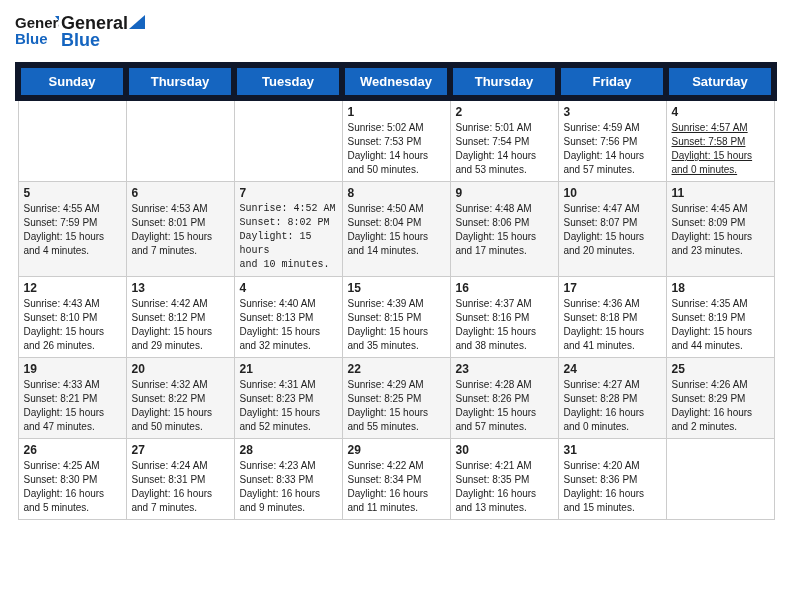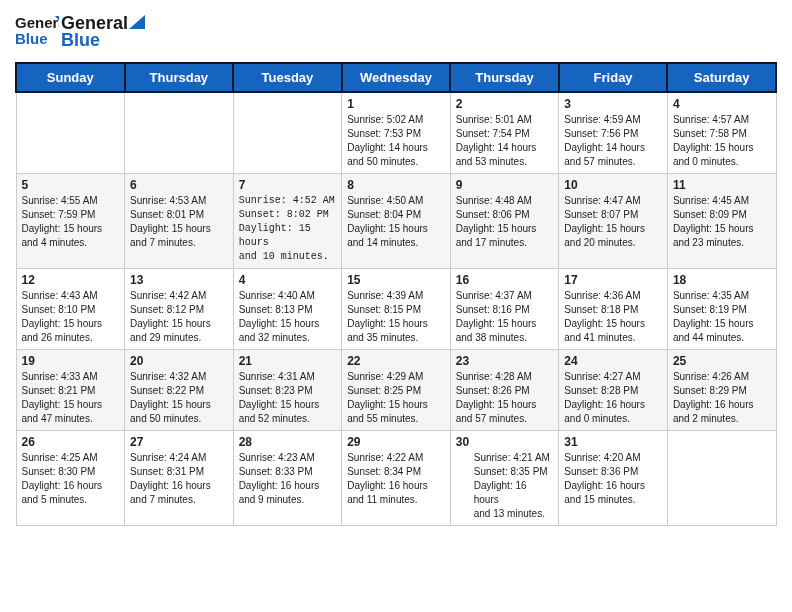--- a/index.html
+++ b/index.html
@@ -34,21 +34,21 @@
       border-collapse: collapse;
       table-layout: fixed;
     }
     thead tr th {
       background-color: #1565c0;
       color: #fff;
       font-size: 13px;
       font-weight: bold;
       text-align: center;
       padding: 6px 2px;
-      border: 2px solid #0f172a;
+      border: 6px solid #0f172a;
     }
     tbody tr td {
       border: 1px solid #ccc;
       vertical-align: top;
       padding: 4px 5px;
       font-size: 10.5px;
       color: #222;
       height: 80px;
       background: #fff;
     }
@@ -126,21 +126,21 @@
         </td>
         <td>
           <div class="day-num">3</div>
           <div class="day-info" style="white-space: pre-line;">Sunrise: 4:59 AM
 Sunset: 7:56 PM
 Daylight: 14 hours
 and 57 minutes.</div>
         </td>
         <td>
           <div class="day-num">4</div>
-          <div class="day-info" style="white-space: pre-line;">Sunrise: 4:57 AM
+          <div class="day-info" style="white-space: pre-line; text-decoration: underline;">Sunrise: 4:57 AM
 Sunset: 7:58 PM
 Daylight: 15 hours
 and 0 minutes.</div>
         </td>
       </tr>
       <tr>
         <td>
           <div class="day-num">5</div>
           <div class="day-info" style="white-space: pre-line;">Sunrise: 4:55 AM
 Sunset: 7:59 PM
@@ -316,21 +316,21 @@
         </td>
         <td>
           <div class="day-num">29</div>
           <div class="day-info" style="white-space: pre-line;">Sunrise: 4:22 AM
 Sunset: 8:34 PM
 Daylight: 16 hours
 and 11 minutes.</div>
         </td>
         <td>
           <div class="day-num">30</div>
-          <div class="day-info" style="white-space: pre-line; margin-left: 18px;">Sunrise: 4:21 AM
+          <div class="day-info" style="white-space: pre-line;">Sunrise: 4:21 AM
 Sunset: 8:35 PM
 Daylight: 16 hours
 and 13 minutes.</div>
         </td>
         <td>
           <div class="day-num">31</div>
           <div class="day-info" style="white-space: pre-line;">Sunrise: 4:20 AM
 Sunset: 8:36 PM
 Daylight: 16 hours
 and 15 minutes.</div>

